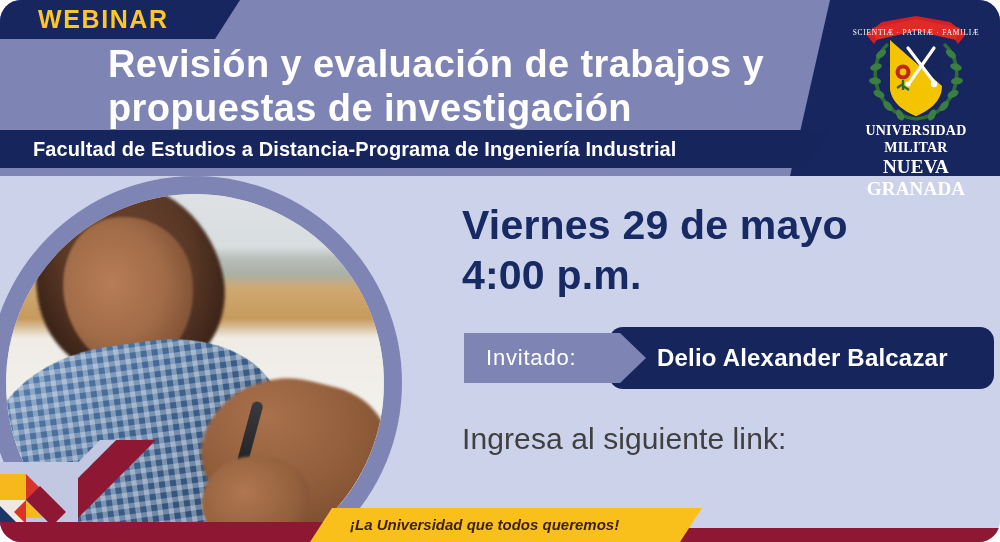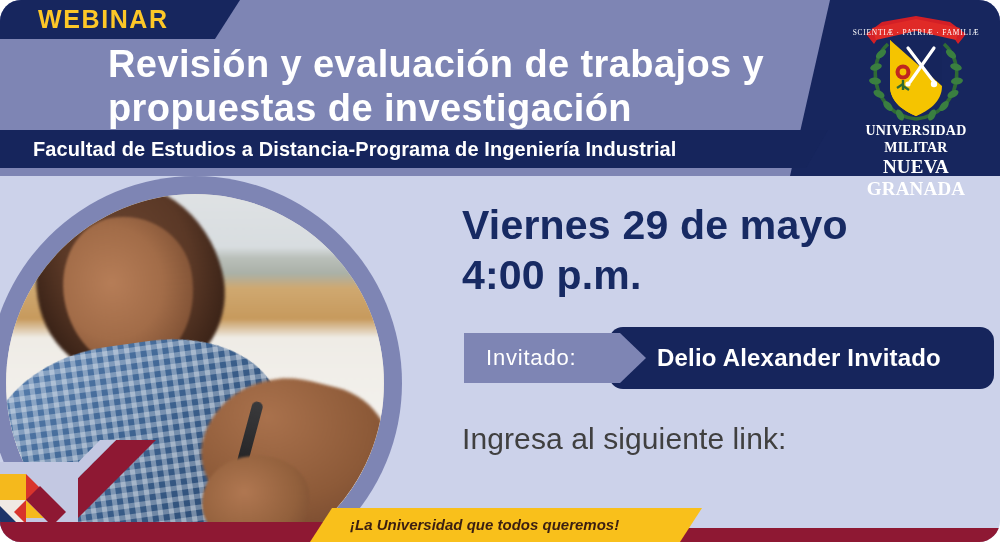--- a/index.html
+++ b/index.html
@@ -415,21 +415,21 @@
 
   <div class="date-block">
     <div class="date-line">Viernes 29 de mayo</div>
     <div class="date-line">4:00 p.m.</div>
   </div>
 
   <div class="invited-row">
     <div class="invited-pill"></div>
     <div class="invited-chevron"></div>
     <div class="invited-label">Invitado:</div>
-    <div class="invited-name">Delio Alexander Invitado</div>
+    <div class="invited-name">Delio Alexander Balcazar</div>
   </div>
 
   <div class="link-block">
     <div class="link-intro">Ingresa al siguiente link:</div>
   </div>
 
   <div class="maroon-sweep"></div>
   <div class="lav-sweep"></div>
 
   <div class="geo">

